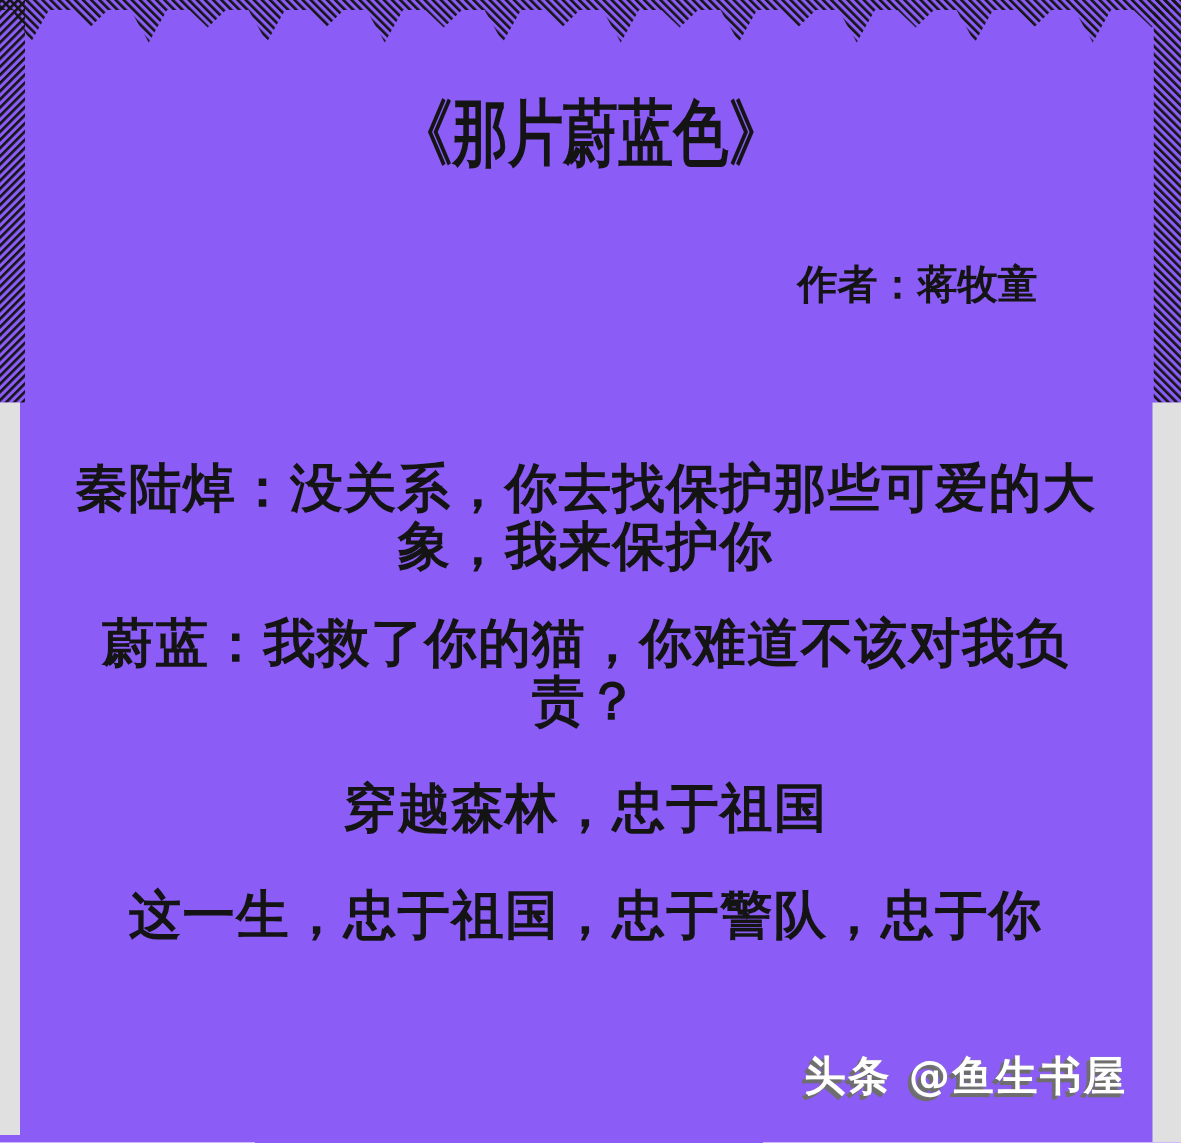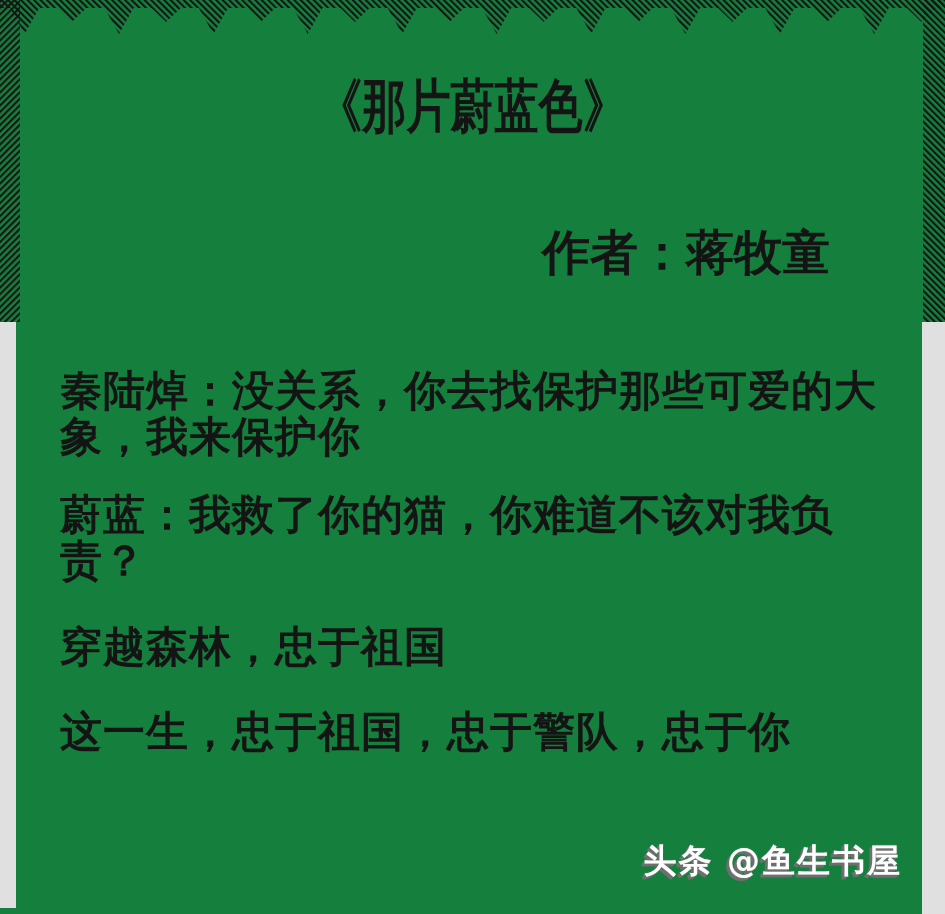--- a/index.html
+++ b/index.html
@@ -1,35 +1,35 @@
 <!DOCTYPE html>
 <html><head>
 <meta charset="utf-8">
 <style>
   html,body { margin:0; padding:0; background:#ffffff; }
   .card {
     position:relative; width:945px; height:914px; overflow:hidden;
-    background:#15803d; color:#141414;
+    background:#8b5cf6; color:#141414;
     font-family:"DejaVu Sans","Liberation Sans",sans-serif;
   }
   .frame { position:absolute; top:0; left:0; display:block; }
   .gray-edge { position:absolute; background:#e0e0e0; }
   .gray-left  { left:0;  top:322px; bottom:6px; width:16px; }
   .gray-right { right:0; top:322px; bottom:0;   width:23px; }
   .title {
     position:absolute; top:72px; left:0; width:100%; margin:0;
     text-align:center; font-size:58px; font-weight:800; line-height:1.2;
     transform:scaleX(0.76); transform-origin:50% 50%;
     white-space:pre; color:#141414;
   }
   .author {
-    position:absolute; top:221px; right:115px; margin:0;
-    font-size:48px; font-weight:800; white-space:pre; color:#141414;
+    position:absolute; top:206px; right:115px; margin:0;
+    font-size:32px; font-weight:800; white-space:pre; color:#141414;
   }
-  .quotes { position:absolute; left:60px; right:68px; top:368px; }
+  .quotes { position:absolute; left:60px; right:68px; top:368px;text-align:center; }
   .quote {
     margin:0; font-size:42px; font-weight:800; line-height:46px;
     letter-spacing:1px; white-space:pre; color:#141414;
   }
   .quote:nth-of-type(2) { margin-top:32px; }
   .quote:nth-of-type(3) { margin-top:40px; }
   .quote:nth-of-type(4) { margin-top:39px; }
   .watermark {
     position:absolute; right:27px; bottom:14px; margin:16px;
     font-size:33px; font-weight:800; letter-spacing:2px; white-space:pre;

